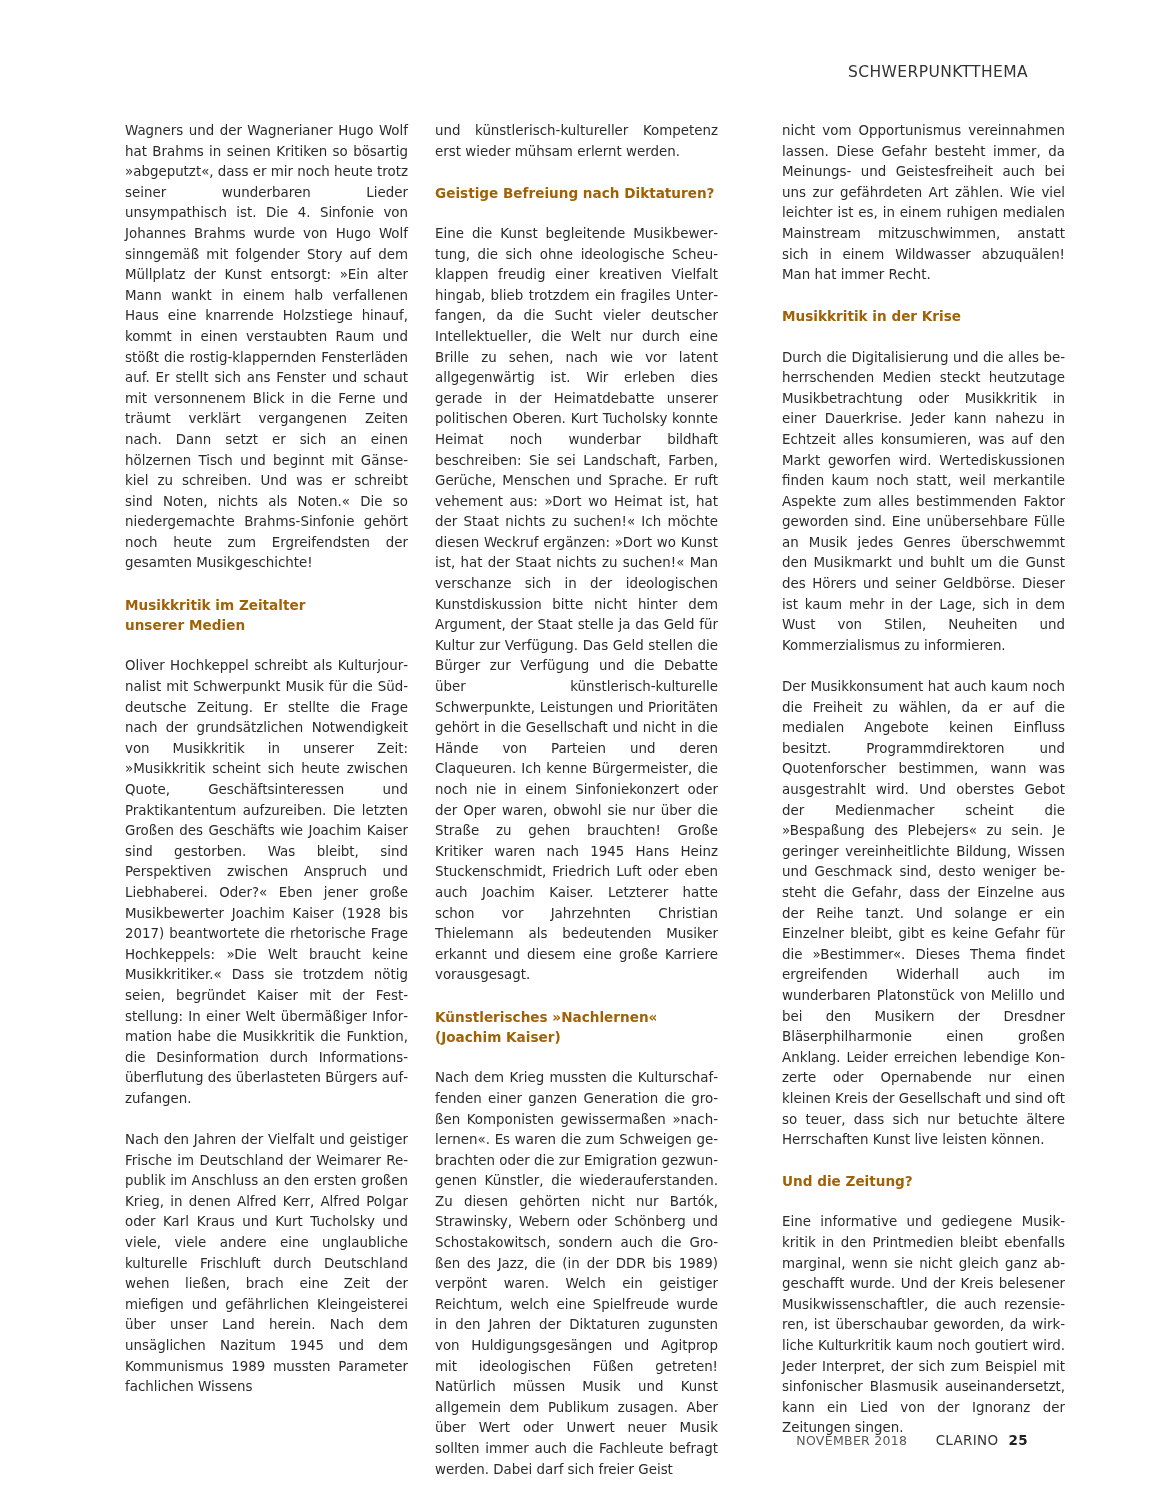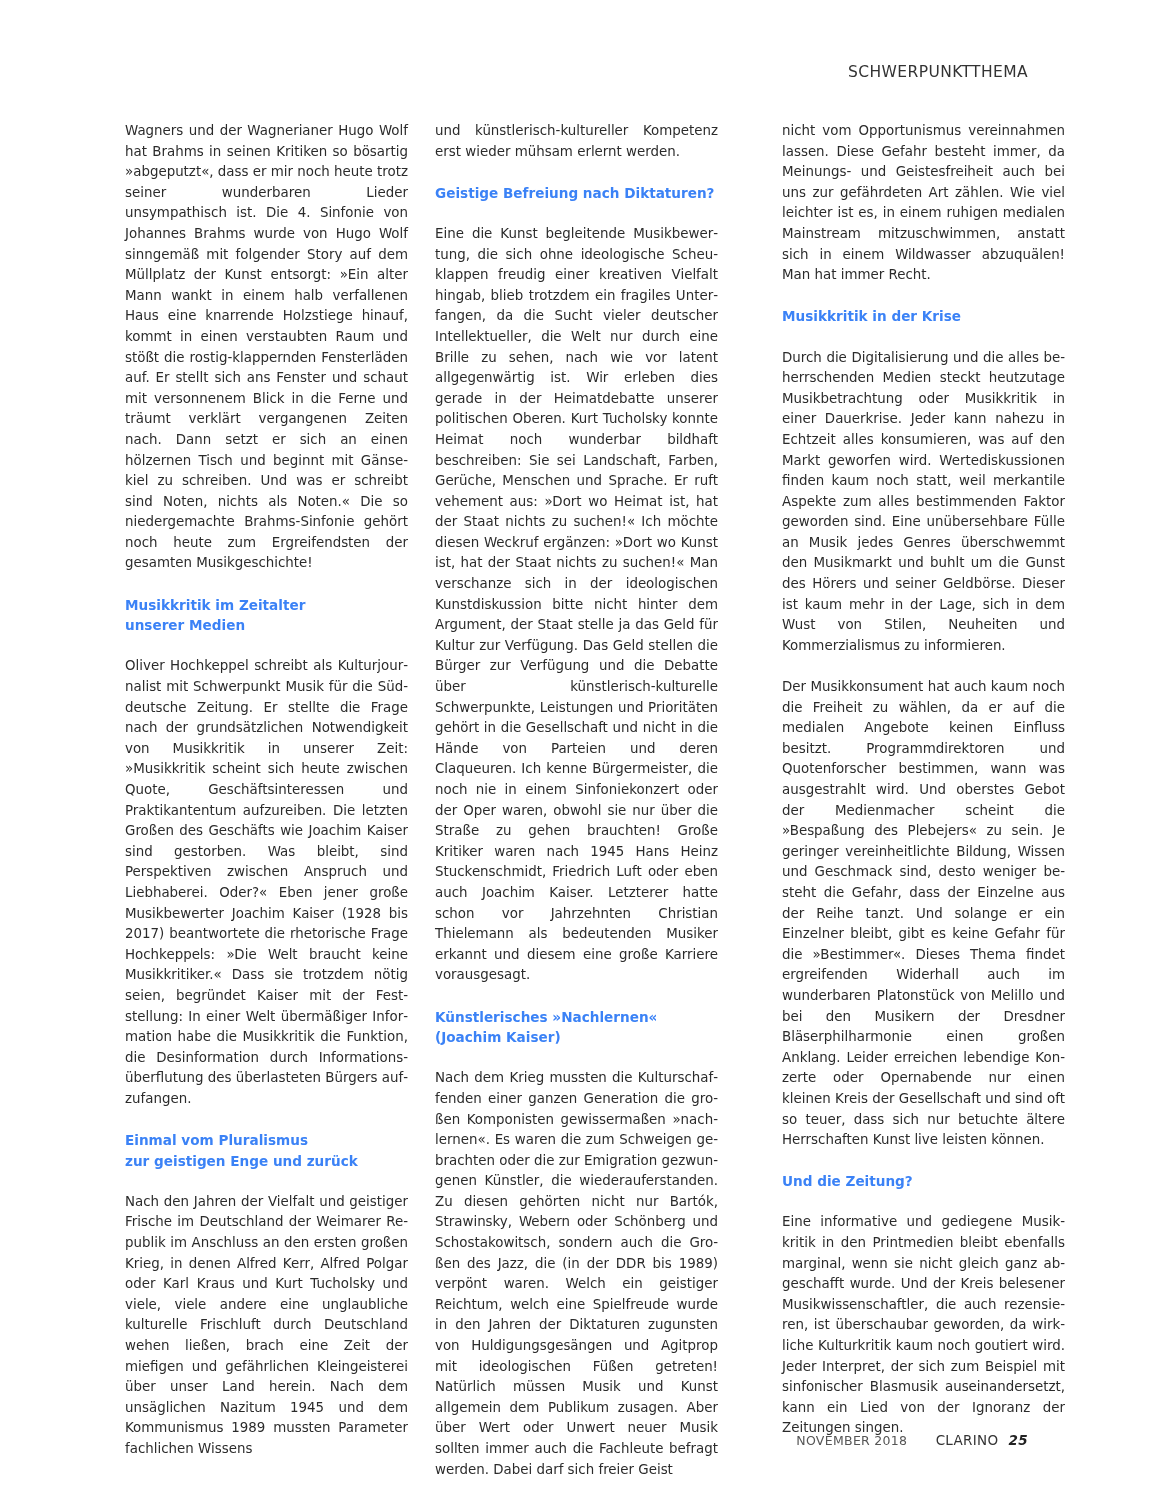--- a/index.html
+++ b/index.html
@@ -7,36 +7,35 @@
          font-family: "DejaVu Sans", "Liberation Sans", sans-serif; color: #2b2b2b; }
   .section-label { position: absolute; top: 56px; right: 124px; font-size: 15.5px;
          letter-spacing: 0.4px; color: #333; margin-top: 7px; }
   .col { position: absolute; top: 121px; width: 283px; font-size: 13.4px; line-height: 20.6px;
          text-align: justify; hyphens: manual; }
   .col1 { left: 125px; }
   .col2 { left: 435px; }
   .col3 { left: 746px; margin-left: 36px; }
   .col p { margin: 0 0 20.6px 0; }
   .col h3 { margin: 0 0 20.6px 0; font-size: 13.6px; line-height: 20.6px; font-weight: bold;
-            text-align: left; color: #3b82f6; }
+            text-align: left; color: #a16207; }
   .footer { position: absolute; top: 1432px; right: 124px; font-size: 12.5px; color: #555;
             letter-spacing: 0.3px; }
   .footer .mag { color: #333; margin-left: 24px; font-size: 13.5px; }
-  .footer .page { color: #222; font-weight: bold; margin-left: 6px; font-size: 13.5px; font-style: italic; }
+  .footer .page { color: #222; font-weight: bold; margin-left: 6px; font-size: 13.5px; }
 </style>
 </head>
 <body>
 
 <div class="section-label">SCHWERPUNKTTHEMA</div>
 
 <div class="col col1">
   <p>Wagners und der Wagnerianer Hugo Wolf hat Brahms in seinen Kritiken so bösartig »abgeputzt«, dass er mir noch heute trotz seiner wunderbaren Lieder unsympathisch ist. Die 4. Sinfonie von Johannes Brahms wurde von Hugo Wolf sinngemäß mit fol­gender Story auf dem Müllplatz der Kunst entsorgt: »Ein alter Mann wankt in einem halb verfallenen Haus eine knarrende Holz­stiege hinauf, kommt in einen verstaubten Raum und stößt die rostig-klappernden Fensterläden auf. Er stellt sich ans Fenster und schaut mit versonnenem Blick in die Ferne und träumt verklärt vergangenen Zeiten nach. Dann setzt er sich an einen hölzernen Tisch und beginnt mit Gänse­kiel zu schreiben. Und was er schreibt sind Noten, nichts als Noten.« Die so nieder­gemachte Brahms-Sinfonie gehört noch heute zum Ergreifendsten der gesamten Musikgeschichte!</p>
   <h3><span>Musikkritik im Zeitalter</span><br><span>unserer Medien</span></h3>
   <p>Oliver Hochkeppel schreibt als Kulturjour­nalist mit Schwerpunkt Musik für die Süd­deutsche Zeitung. Er stellte die Frage nach der grundsätzlichen Notwendigkeit von Musikkritik in unserer Zeit: »Musikkritik scheint sich heute zwischen Quote, Ge­schäftsinteressen und Praktikantentum aufzureiben. Die letzten Großen des Ge­schäfts wie Joachim Kaiser sind gestorben. Was bleibt, sind Perspektiven zwischen An­spruch und Liebhaberei. Oder?« Eben jener große Musikbewerter Joachim Kaiser (1928 bis 2017) beantwortete die rhetorische Frage Hochkeppels: »Die Welt braucht keine Musikkritiker.« Dass sie trotzdem nötig seien, begründet Kaiser mit der Fest­stellung: In einer Welt übermäßiger Infor­mation habe die Musikkritik die Funktion, die Desinformation durch Informations­überflutung des überlasteten Bürgers auf­zufangen.</p>
-  <h3><span>Einmal vom Pluralismus</span><br><span>zur geistigen Enge und zurück</span></h3>
   <p>Nach den Jahren der Vielfalt und geistiger Frische im Deutschland der Weimarer Re­publik im Anschluss an den ersten großen Krieg, in denen Alfred Kerr, Alfred Polgar oder Karl Kraus und Kurt Tucholsky und viele, viele andere eine unglaubliche kultu­relle Frischluft durch Deutschland wehen ließen, brach eine Zeit der miefigen und gefährlichen Kleingeisterei über unser Land herein. Nach dem unsäglichen Nazi­tum 1945 und dem Kommunismus 1989 mussten Parameter fachlichen Wissens</p>
 </div>
 
 <div class="col col2">
   <p>und künstlerisch-kultureller Kompetenz erst wieder mühsam erlernt werden.</p>
   <h3>Geistige Befreiung nach Diktaturen?</h3>
   <p>Eine die Kunst begleitende Musikbewer­tung, die sich ohne ideologische Scheu­klappen freudig einer kreativen Vielfalt hingab, blieb trotzdem ein fragiles Unter­fangen, da die Sucht vieler deutscher Intel­lektueller, die Welt nur durch eine Brille zu sehen, nach wie vor latent allgegenwärtig ist. Wir erleben dies gerade in der Heimat­debatte unserer politischen Oberen. Kurt Tucholsky konnte Heimat noch wunderbar bildhaft beschreiben: Sie sei Landschaft, Farben, Gerüche, Menschen und Sprache. Er ruft vehement aus: »Dort wo Heimat ist, hat der Staat nichts zu suchen!« Ich möchte diesen Weckruf ergänzen: »Dort wo Kunst ist, hat der Staat nichts zu suchen!« Man verschanze sich in der ideologischen Kunst­diskussion bitte nicht hinter dem Argu­ment, der Staat stelle ja das Geld für Kultur zur Verfügung. Das Geld stellen die Bürger zur Verfügung und die Debatte über künst­lerisch-kulturelle Schwerpunkte, Leistun­gen und Prioritäten gehört in die Gesell­schaft und nicht in die Hände von Parteien und deren Claqueuren. Ich kenne Bürger­meister, die noch nie in einem Sinfonie­konzert oder der Oper waren, obwohl sie nur über die Straße zu gehen brauchten! Große Kritiker waren nach 1945 Hans Heinz Stuckenschmidt, Friedrich Luft oder eben auch Joachim Kaiser. Letzterer hatte schon vor Jahrzehnten Christian Thielemann als bedeutenden Musiker erkannt und diesem eine große Karriere vorausgesagt.</p>
   <h3><span>Künstlerisches »Nachlernen«</span><br><span>(Joachim Kaiser)</span></h3>
   <p>Nach dem Krieg mussten die Kulturschaf­fenden einer ganzen Generation die gro­ßen Komponisten gewissermaßen »nach­lernen«. Es waren die zum Schweigen ge­brachten oder die zur Emigration gezwun­genen Künstler, die wiederauferstanden. Zu diesen gehörten nicht nur Bartók, Strawinsky, Webern oder Schönberg und Schostakowitsch, sondern auch die Gro­ßen des Jazz, die (in der DDR bis 1989) ver­pönt waren. Welch ein geistiger Reichtum, welch eine Spielfreude wurde in den Jahren der Diktaturen zugunsten von Huldigungs­gesängen und Agitprop mit ideologischen Füßen getreten! Natürlich müssen Musik und Kunst allgemein dem Publikum zu­sagen. Aber über Wert oder Unwert neuer Musik sollten immer auch die Fachleute be­fragt werden. Dabei darf sich freier Geist</p>
 </div>

